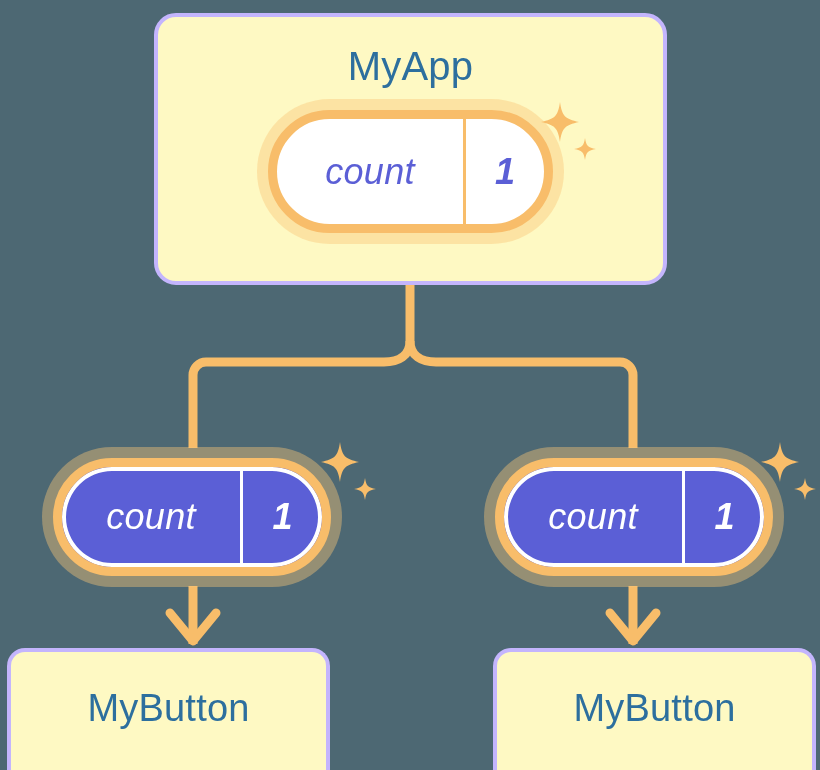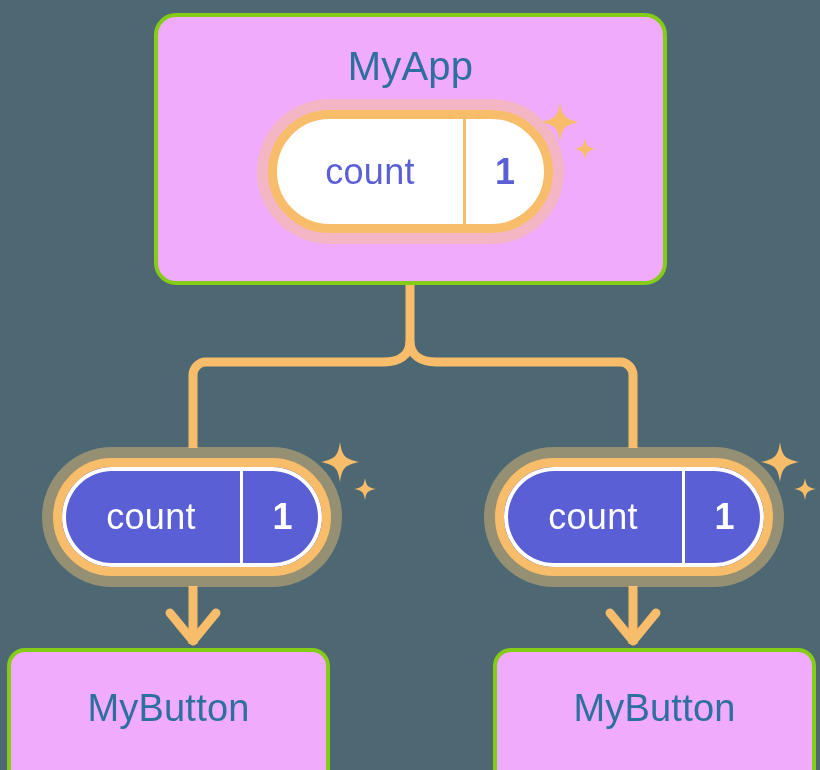--- a/index.html
+++ b/index.html
@@ -27,22 +27,22 @@
     left: 0; top: 0;
     width: 820px;
     height: 770px;
     pointer-events: none;
     z-index: 1;
   }
 
   
   .card {
     position: absolute;
-    background: #f0abfc;
-    border: 4px solid #84cc16;
+    background: #fef9c3;
+    border: 4px solid #c4b5fd;
     border-radius: 18px;
     box-sizing: border-box;
     z-index: 3;
     display: flex;
     align-items: center;
     justify-content: center;
   }
   .card-title {
     color: #2d6f9e;
     font-size: 39px;
@@ -97,20 +97,21 @@
   }
   .pill {
     position: absolute;
     left: 0; top: 0;
     box-sizing: border-box;
     display: flex;
     align-items: stretch;
     border-radius: 999px;
     
     box-shadow: 0 0 0 11px rgba(250, 197, 120, .42);
+    font-style: italic;
   }
 
   
   #pill-top-wrap { left: 257px; top: 99px; width: 310px; height: 145px; }
   #pill-top {
     left: 11px; top: 11px;
     width: 285px; height: 123px;
     background: #ffffff;
     border: 9px solid #f8bd6a;
   }

